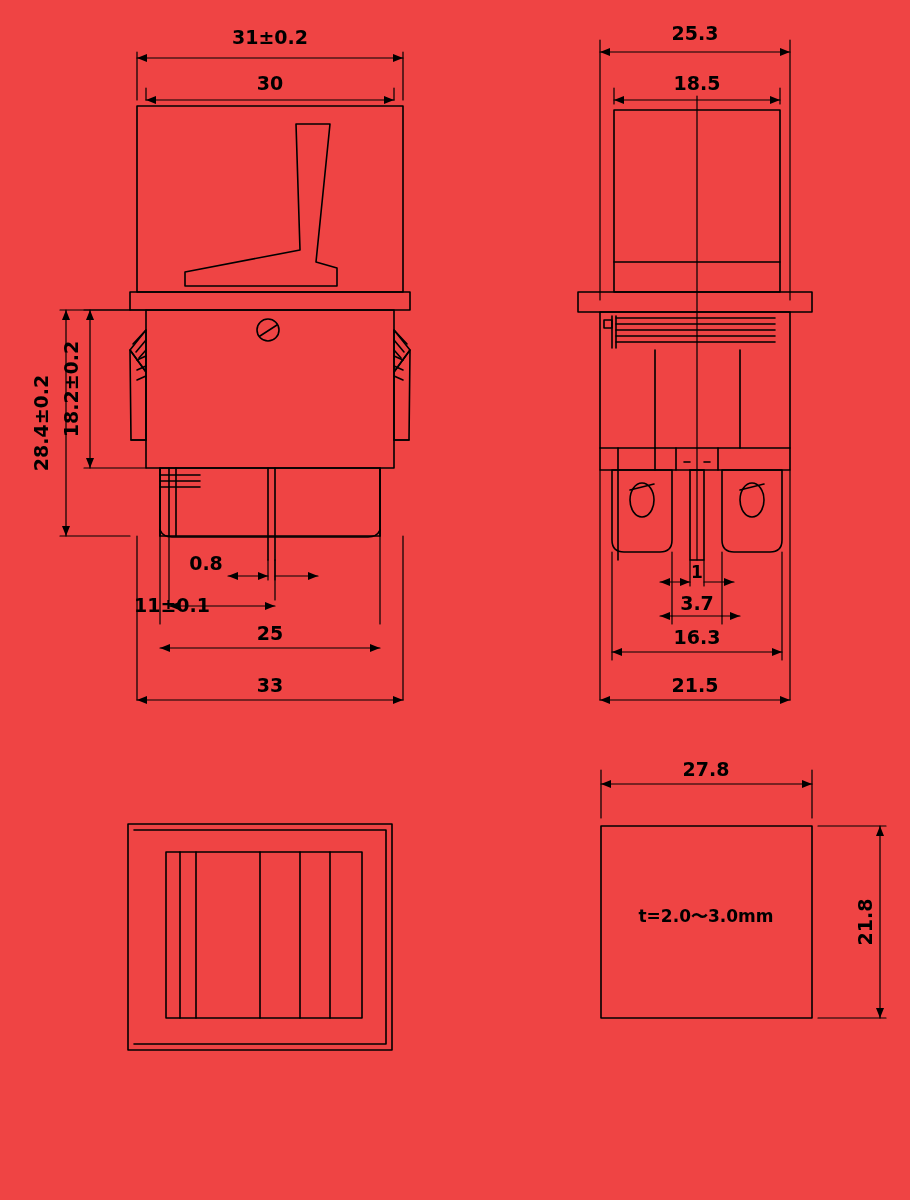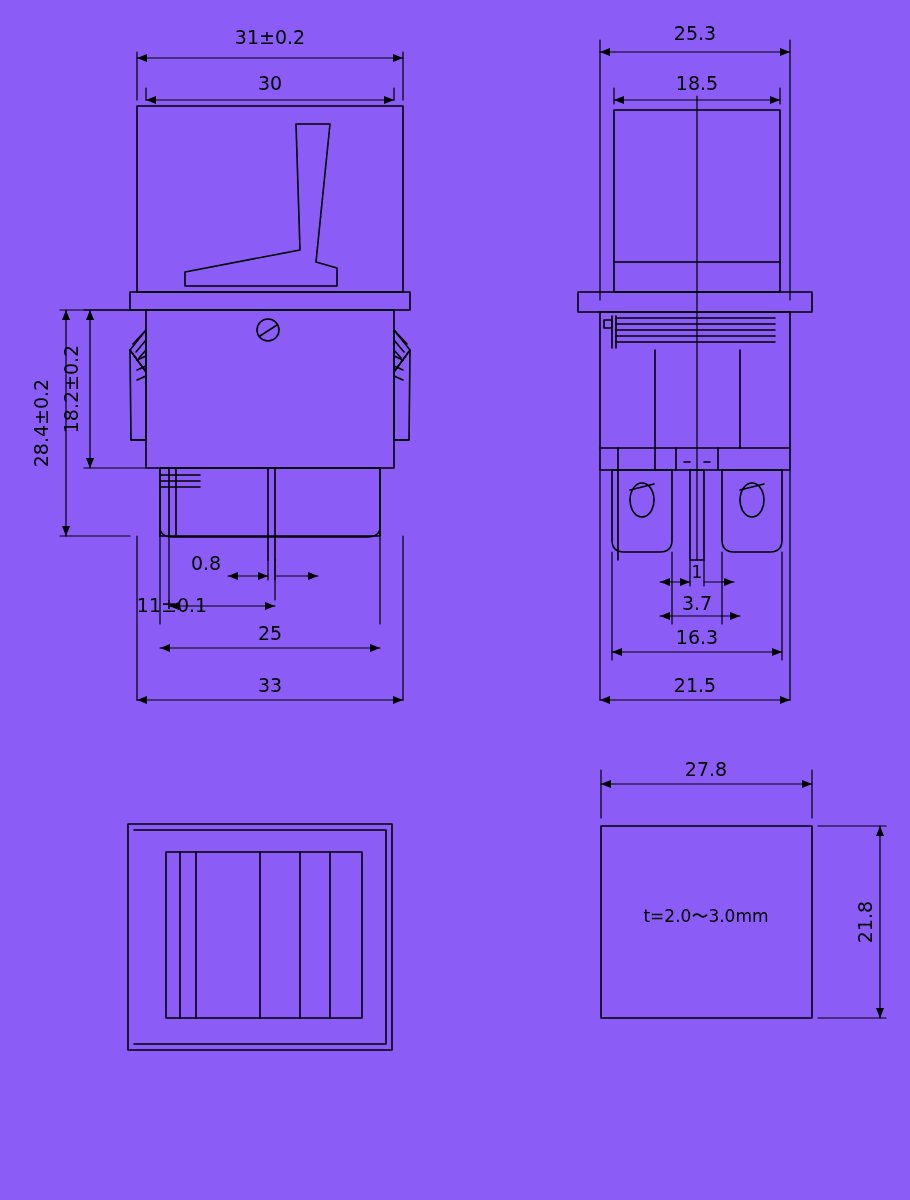--- a/index.html
+++ b/index.html
@@ -7,22 +7,23 @@
     padding: 0;
     background: #ffffff;
   }
   body {
     font-family: "DejaVu Sans", sans-serif;
   }
   #sheet {
     position: relative;
     width: 910px;
     height: 1200px;
-    background: #8b5cf6;
+    background: #ef4444;
     overflow: hidden;
+    font-weight: bold;
   }
   #sheet svg {
     position: absolute;
     left: 0;
     top: 0;
   }
   .dimtext {
     font-family: "DejaVu Sans", sans-serif;
     font-size: 19px;
     fill: #000000;

